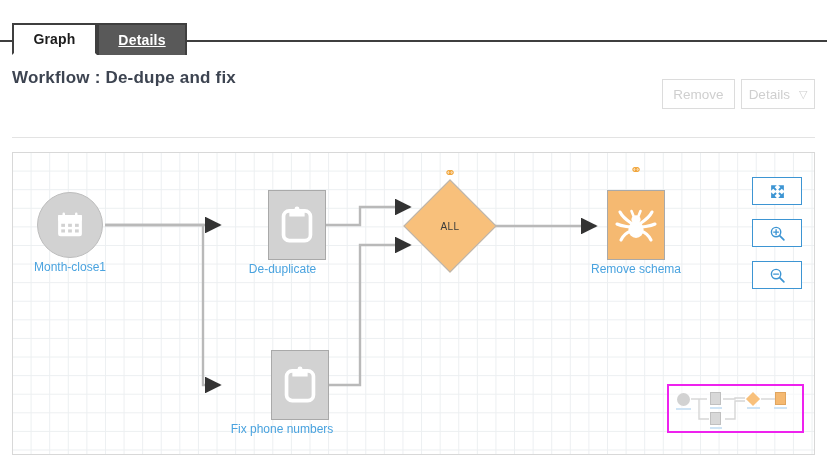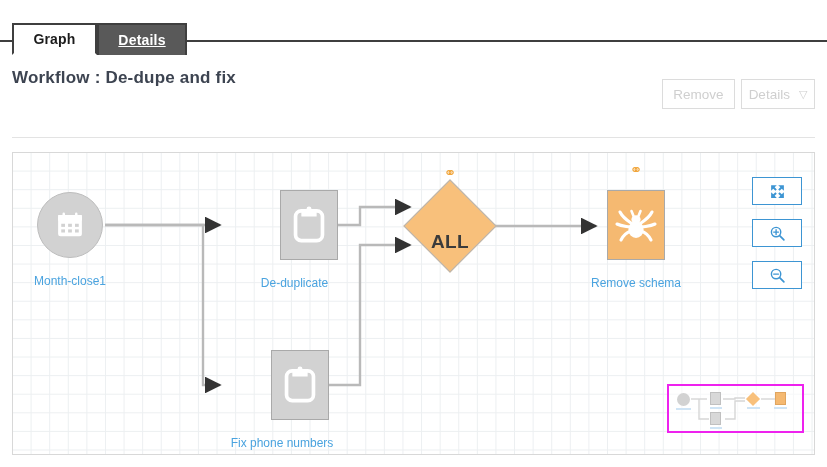--- a/index.html
+++ b/index.html
@@ -88,21 +88,21 @@
   }
 
   
   .edges { position: absolute; left: 0; top: 0; width: 803px; height: 303px; }
 
   
   .node { position: absolute; }
   .node-label {
     position: absolute; top: 100%; left: 50%;
     transform: translateX(-50%);
-    margin-top: 16px;
+    margin-top: 2px;
     font-size: 12px; color: #4aa3df;
     text-align: center; line-height: 14px;
     white-space: nowrap;
   }
 
   .n-circle {
     width: 66px; height: 66px; border-radius: 50%;
     background: #d2d2d2; border: 1px solid #bdbdbd;
     display: flex; align-items: center; justify-content: center;
   }
@@ -111,24 +111,24 @@
     background: #d2d2d2; border: 1px solid #a9a9a9;
     display: flex; align-items: center; justify-content: center;
   }
   .n-square.orange { background: #f5b971; border: 1px solid #a9a9a9; }
   .n-diamond {
     width: 66px; height: 66px;
     background: #f8c07b; border: 1px solid #b5b5b5;
     transform: rotate(45deg);
   }
   .n-diamond-text {
-    position: absolute; left: 0; top: 16px;
+    position: absolute; left: 0; top: 0;
     width: 66px; height: 66px;
     display: flex; align-items: center; justify-content: center;
-    font-size: 19px; color: #3b3b3b; letter-spacing: .4px; font-weight: bold;
+    font-size: 10px; color: #3b3b3b; letter-spacing: .4px;
   }
   .badge {
     position: absolute; top: -28px; left: 50%;
     transform: translateX(-50%);
     font-size: 15px; color: #f0a030; line-height: 1;
   }
 
   
   .ctrl {
     position: absolute; right: 12px;
@@ -214,21 +214,21 @@
           <rect x="16" y="11" width="3" height="2.5"></rect>
           <rect x="5" y="15.5" width="3" height="2.5"></rect>
           <rect x="10.5" y="15.5" width="3" height="2.5"></rect>
           <rect x="16" y="15.5" width="3" height="2.5"></rect>
         </g>
       </svg>
     </div>
     <div class="node-label">Month-close1</div>
   </div>
 
-  <div class="node" style="left:238px; top:37px;padding-left:29px;">
+  <div class="node" style="left:226px; top:37px;padding-left:29px;">
     <div class="n-square">
       <svg width="34" height="40" viewBox="0 0 24 28">
         <rect x="2.5" y="4" width="19" height="21" rx="4" fill="none" stroke="#ffffff" stroke-width="2.6"></rect>
         <path d="M8 3 h8 a1.4 1.4 0 0 1 1.4 1.4 V8 H6.6 V4.4 A1.4 1.4 0 0 1 8 3 z" fill="#ffffff"></path>
         <circle cx="12" cy="2.6" r="1.7" fill="#ffffff"></circle>
       </svg>
     </div>
     <div class="node-label">De-duplicate</div>
   </div>
 

